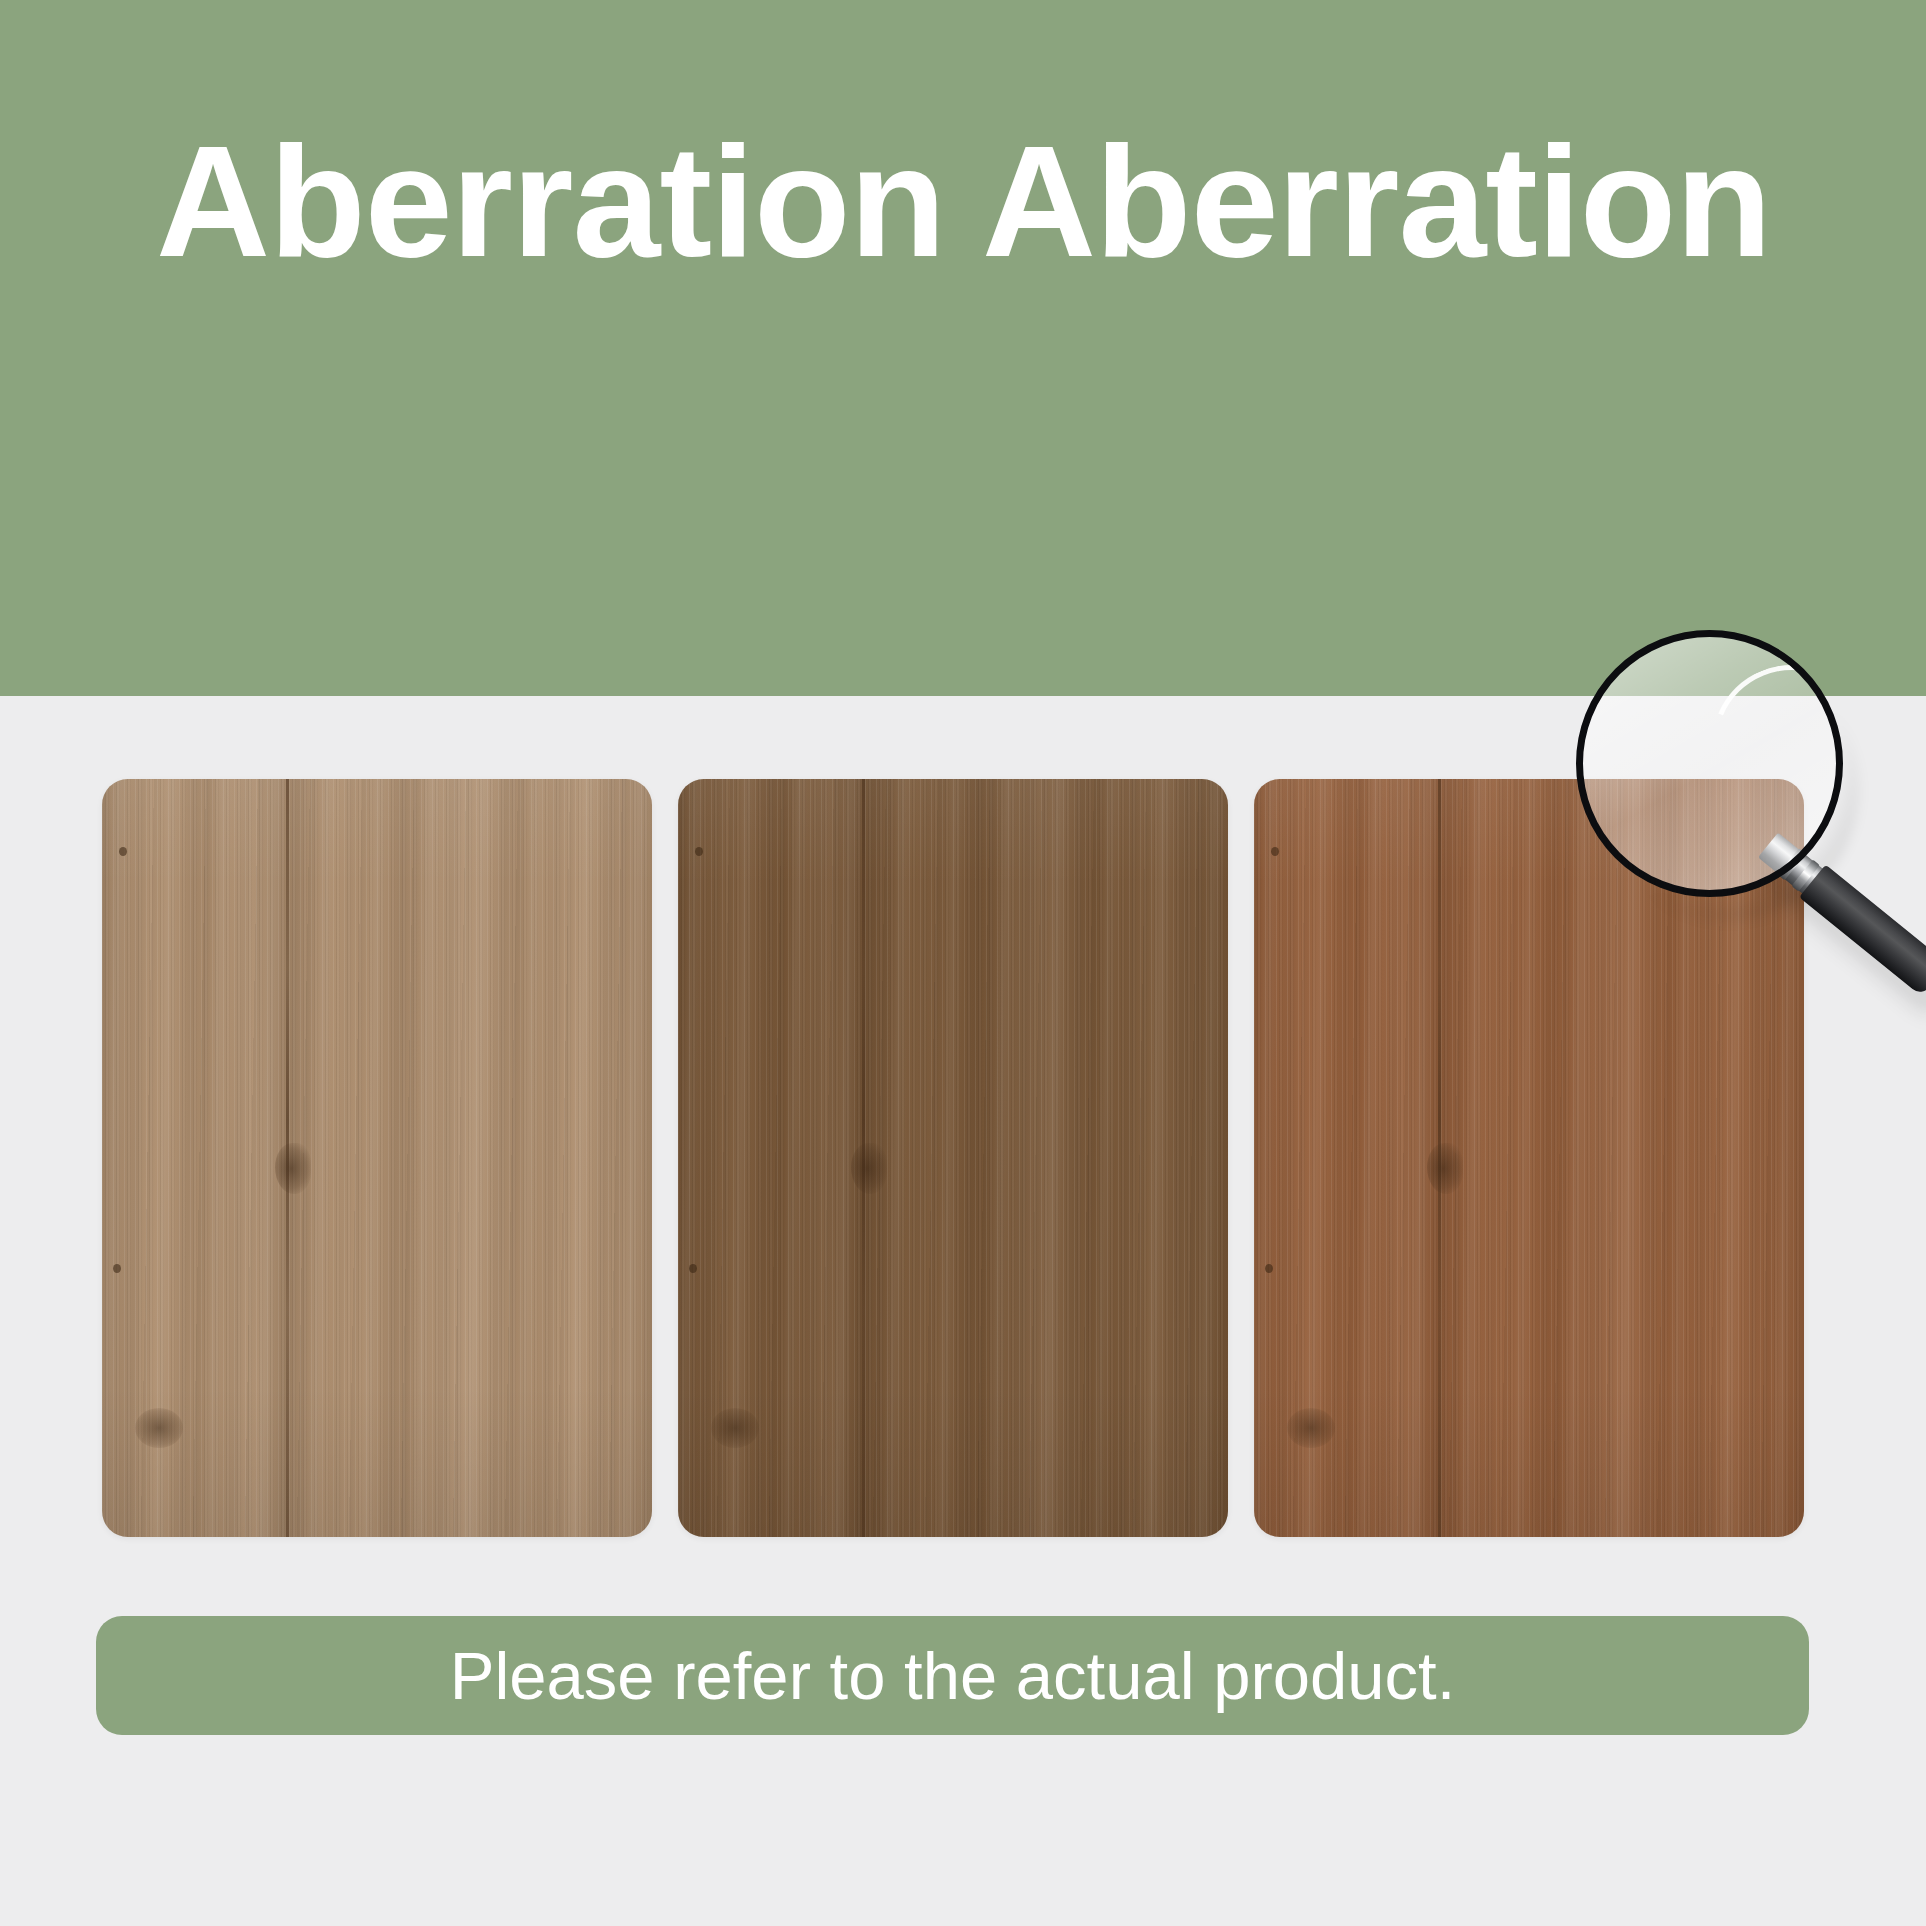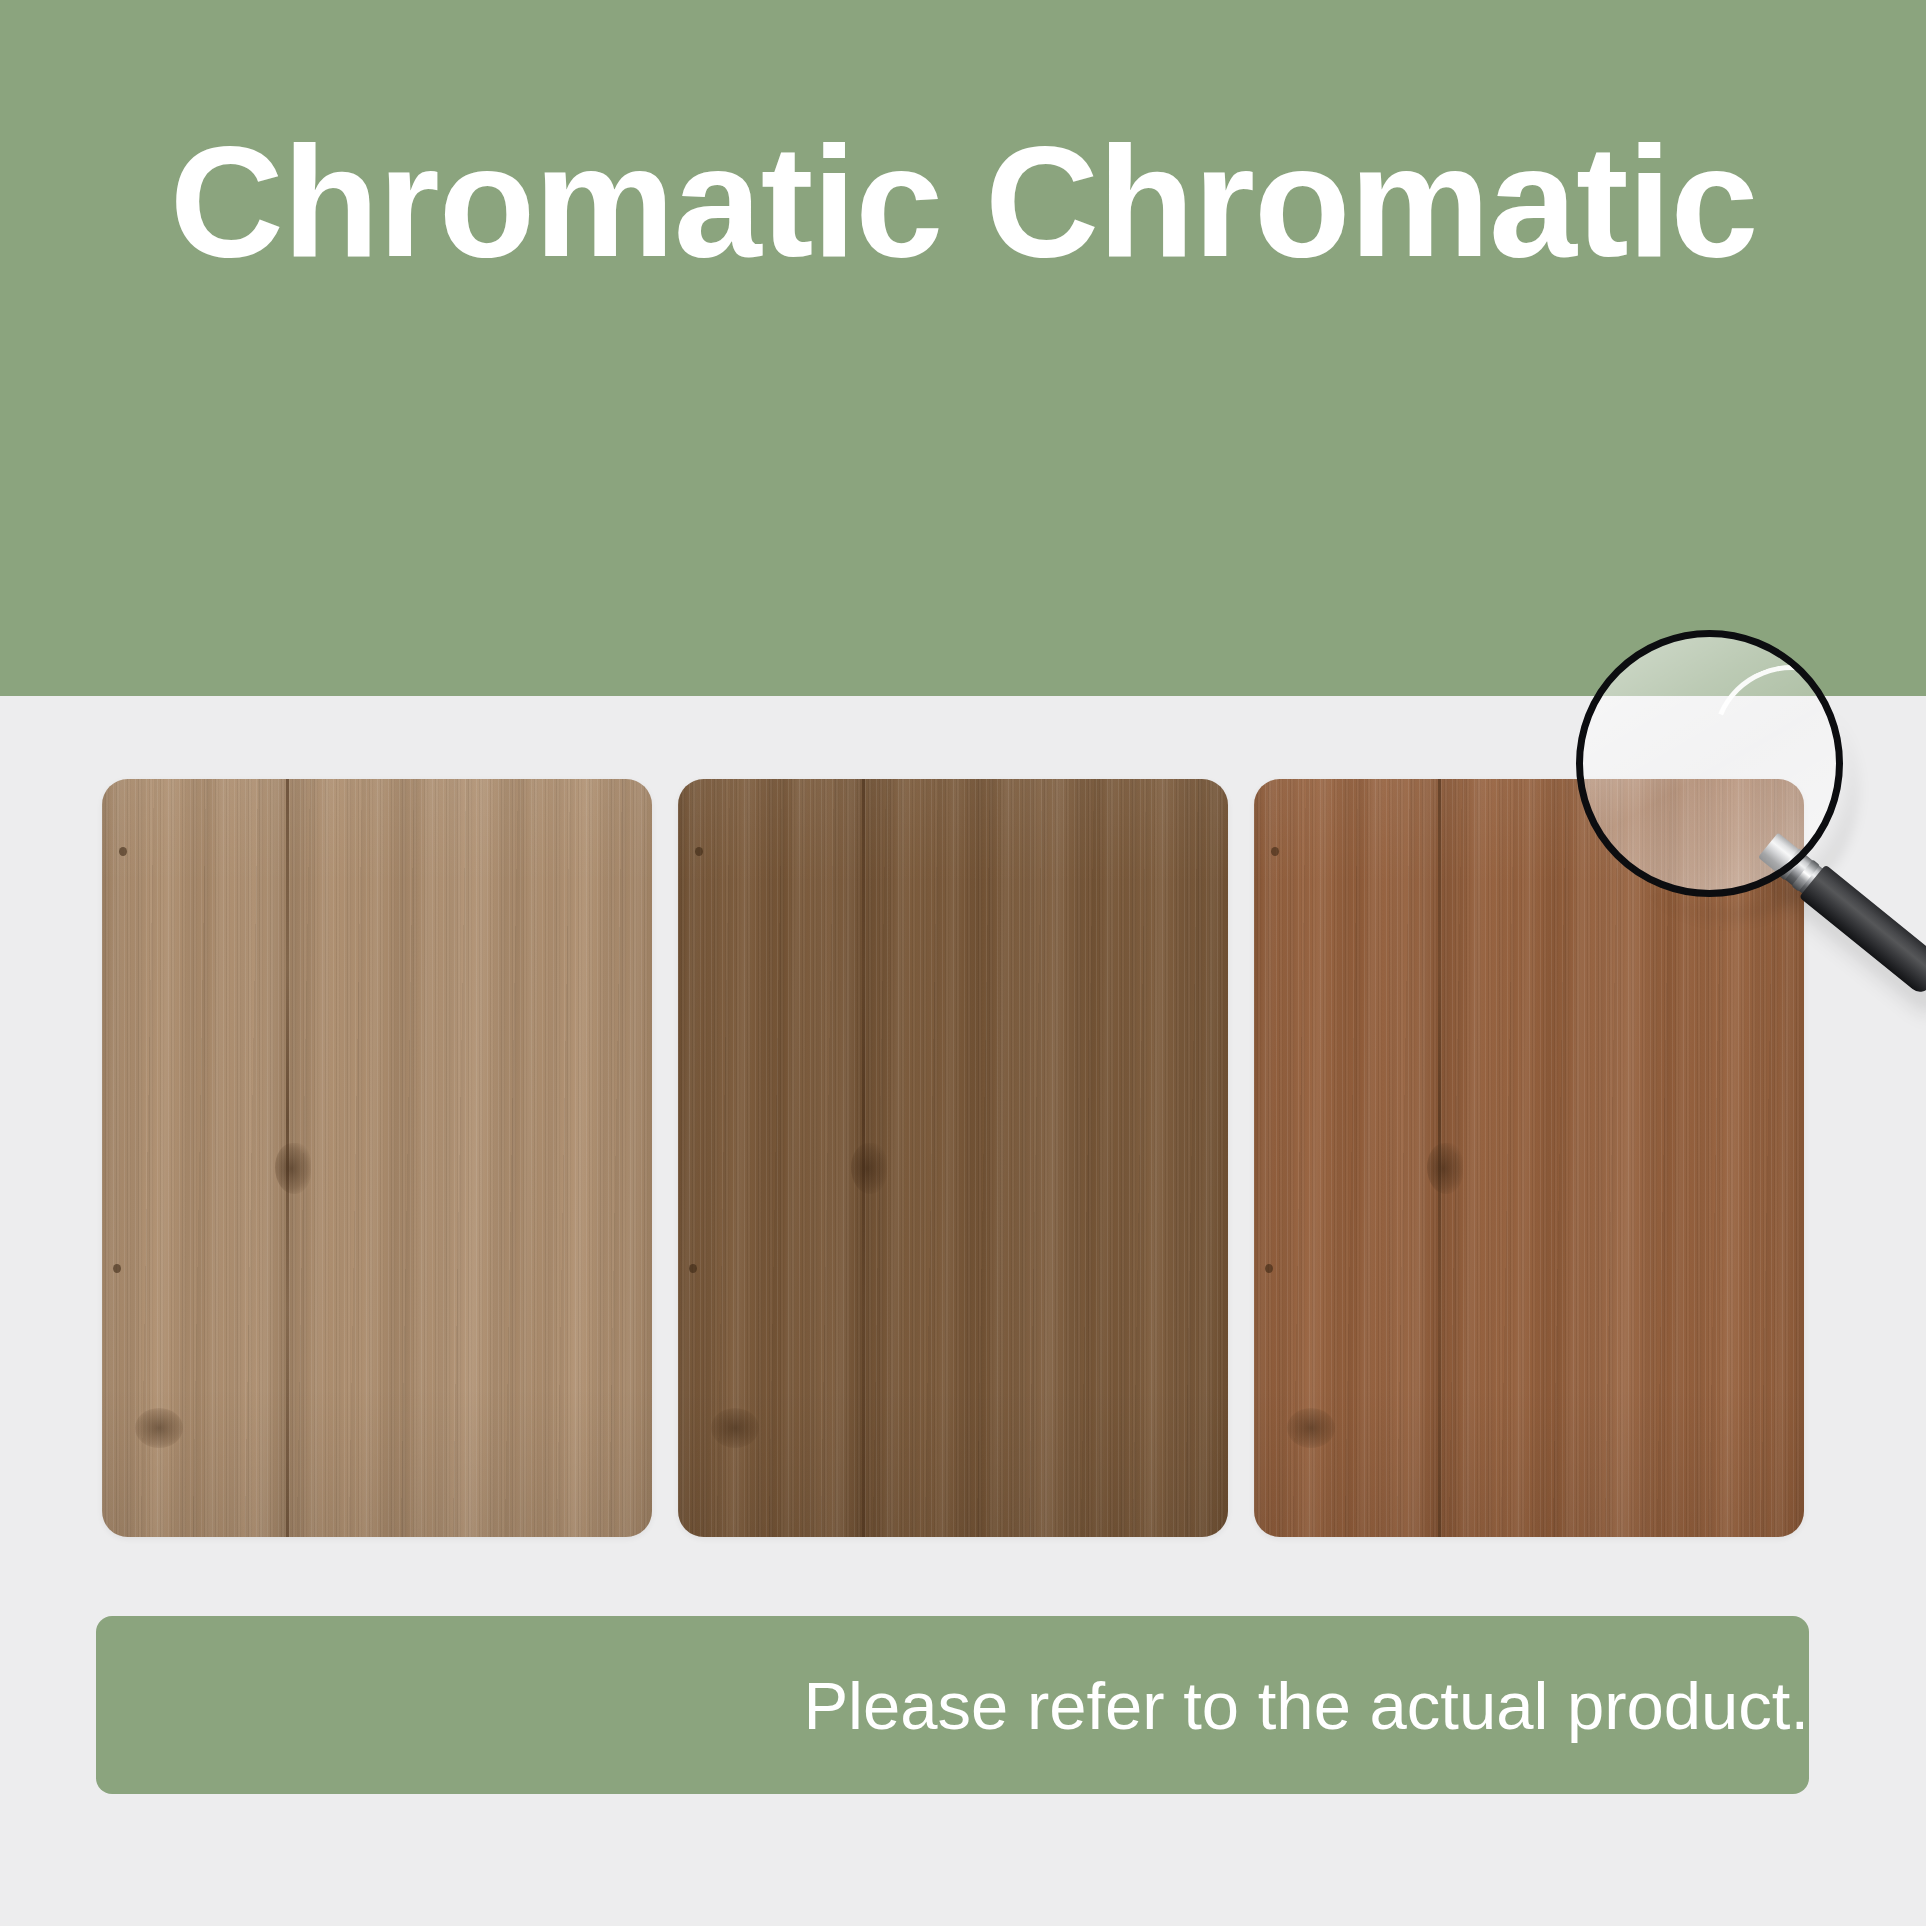--- a/index.html
+++ b/index.html
@@ -293,41 +293,41 @@
     filter: blur(9px);
     border-radius: 15px;
   }
 
   
   .footer-banner {
     position: absolute;
     left: 96px;
     top: 1616px;
     width: 1713px;
-    height: 178px;
+    height: 119px;
     background: #8BA47E;
-    border-radius: 16px;
+    border-radius: 26px;
     display: flex;
     align-items: center;
-    justify-content: flex-end;
+    justify-content: center;
   }
   .footer-text {
     color: #FFFFFF;
     font-size: 67px;
     font-weight: 400;
     line-height: 1;
     text-align: center;
     font-family: "Liberation Sans", sans-serif;
   }
 </style>
 </head>
 <body style="background-color: rgb(237, 237, 238);">
 
 <div class="header" style="background-color: rgb(139, 164, 126);">
-  <div class="header-title">Chromatic Chromatic</div>
+  <div class="header-title">Aberration Aberration</div>
 </div>
 
 <div class="main">
 
   <div class="swatch-row">
 
     <div class="swatch" id="sw0" style="background-color: rgb(174, 142, 110);">
       <div class="grain-band"></div>
       <div class="grain-mid"></div>
       <div class="grain-fine"></div>

